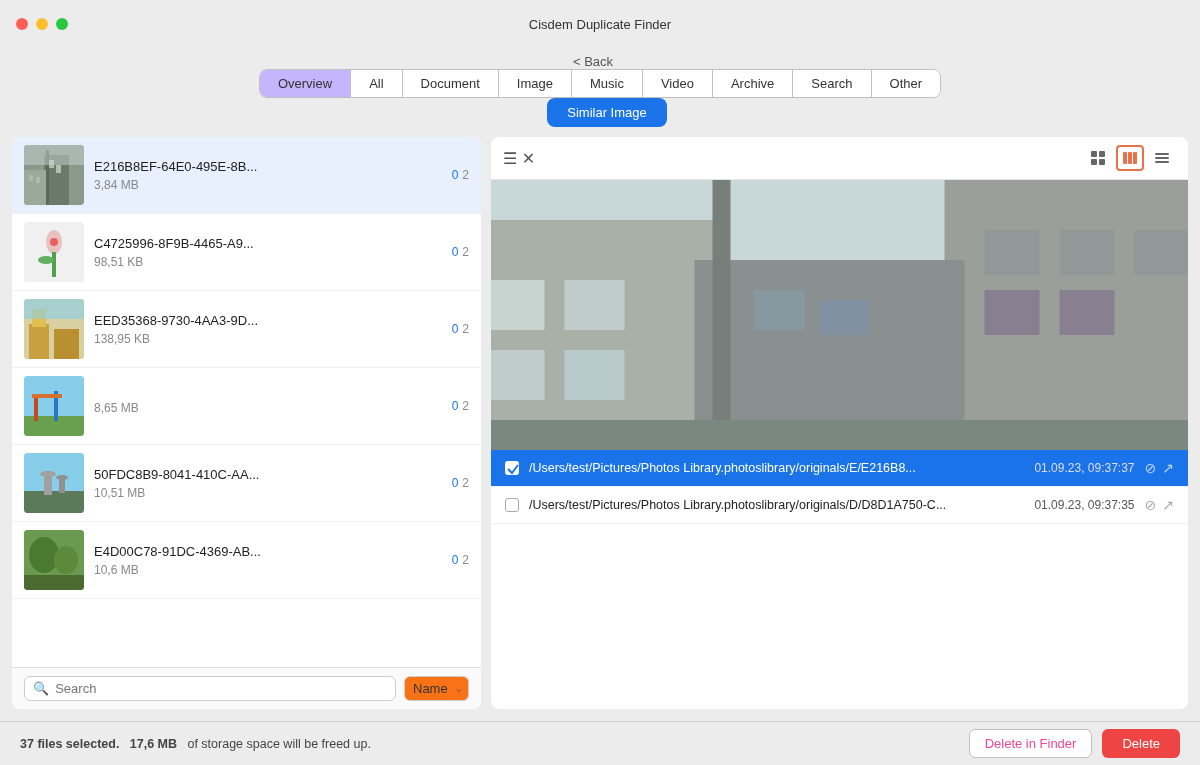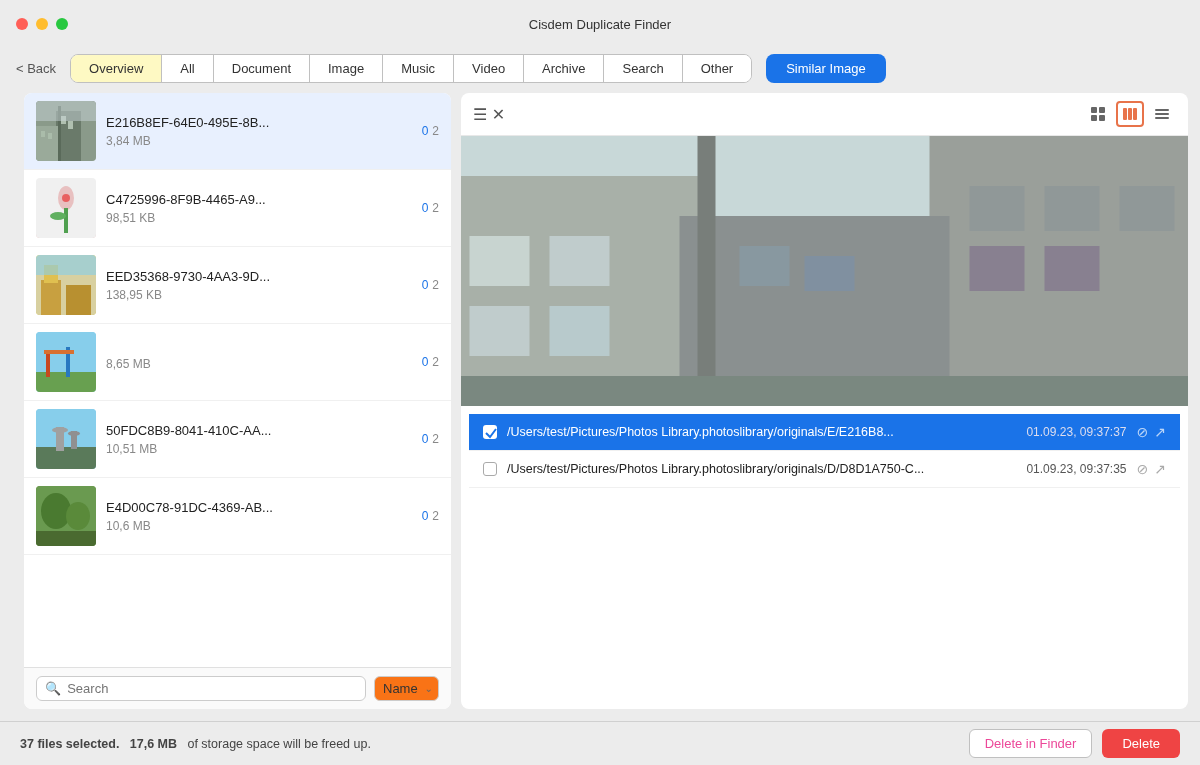--- a/index.html
+++ b/index.html
@@ -42,20 +42,21 @@
     .wc-max { background: #28c840; }
 
     
     .toolbar {
       background: #ececec;
       padding: 6px 16px 10px;
       display: flex;
       align-items: center;
       gap: 0;
       flex-shrink: 0;
+      flex-direction: column;
     }
     .back-btn {
       font-size: 13px;
       color: #555;
       margin-right: 14px;
       cursor: pointer;
       background: none;
       border: none;
       display: flex;
       align-items: center;
@@ -72,21 +73,21 @@
       padding: 6px 18px;
       font-size: 13px;
       color: #333;
       cursor: pointer;
       background: #fff;
       border-right: 1px solid #c0c0c0;
       white-space: nowrap;
     }
     .tab-item:last-child { border-right: none; }
     .tab-item.active {
-      background: #fef9c3;
+      background: #c4b5fd;
     }
     .similar-image-btn {
       margin-left: 14px;
       background: #1a73e8;
       color: #fff;
       border: none;
       border-radius: 8px;
       padding: 7px 20px;
       font-size: 13px;
       font-weight: 500;
@@ -98,28 +99,27 @@
     .main-content {
       display: flex;
       flex: 1;
       overflow: hidden;
       padding: 0 12px 12px;
       gap: 10px;
     }
 
     
     .left-panel {
-      width: 427px;
+      width: 469px;
       flex-shrink: 0;
       display: flex;
       flex-direction: column;
       background: #fff;
       border-radius: 8px;
       overflow: hidden;
-      margin-left: 12px;
     }
     .list-scroll {
       flex: 1;
       overflow-y: auto;
     }
     .list-item {
       display: flex;
       align-items: center;
       padding: 8px 12px;
       border-bottom: 1px solid #f0f0f0;
@@ -268,21 +268,21 @@
       flex-shrink: 0;
       overflow: hidden;
       background: #b0b8b0;
       position: relative;
     }
 
     
     .file-list-area {
       flex: 1;
       overflow-y: auto;
-      padding: 8px;
+      padding: 0;
     }
     .file-row {
       display: flex;
       align-items: center;
       padding: 10px 14px;
       border-bottom: 1px solid #f0f0f0;
       gap: 10px;
       font-size: 12.5px;
     }
     .file-row.selected {

